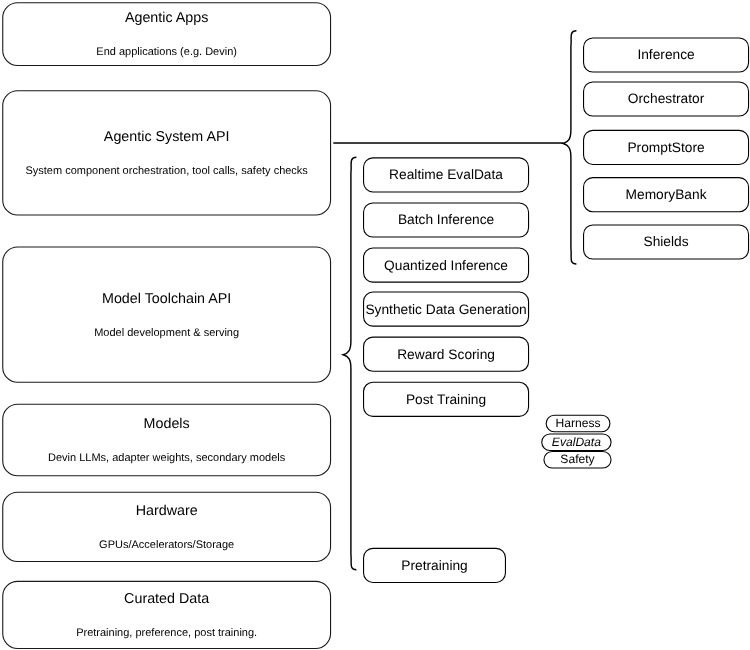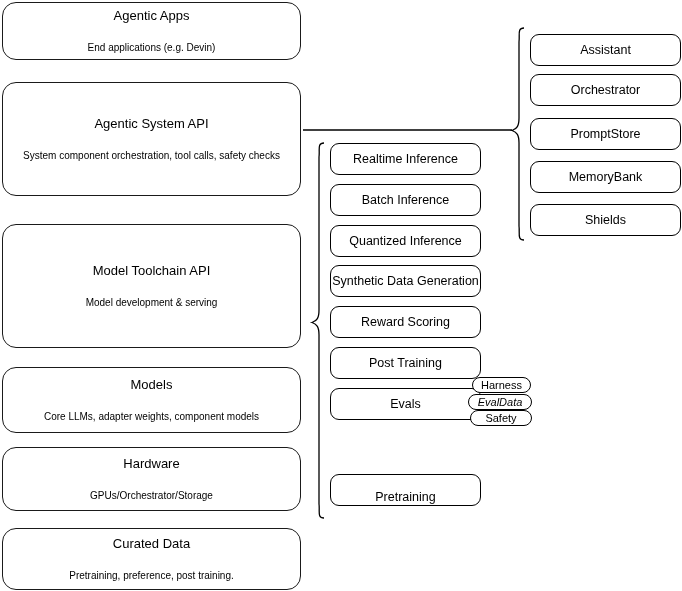--- a/index.html
+++ b/index.html
@@ -73,20 +73,21 @@
     background: #ffffff;
     height: 16px;
     display: flex;
     align-items: center;
     justify-content: center;
     font-size: 11px;
     line-height: 13px;
     color: #000000;
     white-space: nowrap;
     z-index: 5;
+    margin-left: 24px;
   }
 
   
   .connectors {
     position: absolute;
     left: 0;
     top: 0;
     width: 682px;
     height: 591px;
     pointer-events: none;
@@ -134,64 +135,61 @@
     <div class="subtitle">System component orchestration, tool calls, safety checks</div>
   </div>
 
   <div class="box layer-box" style="left:2px; top:224px; width:299px; height:124px;">
     <div class="title">Model Toolchain API</div>
     <div class="subtitle">Model development &amp; serving</div>
   </div>
 
   <div class="box layer-box" style="left:2px; top:367px; width:299px; height:66px;">
     <div class="title">Models</div>
-    <div class="subtitle">Core LLMs, adapter weights, component models</div>
+    <div class="subtitle">Devin LLMs, adapter weights, secondary models</div>
   </div>
 
   <div class="box layer-box" style="left:2px; top:447px; width:299px; height:64px;">
     <div class="title">Hardware</div>
-    <div class="subtitle">GPUs/Orchestrator/Storage</div>
+    <div class="subtitle">GPUs/Accelerators/Storage</div>
   </div>
 
   <div class="box layer-box" style="left:2px; top:528px; width:299px; height:62px;">
     <div class="title">Curated Data</div>
     <div class="subtitle">Pretraining, preference, post training.</div>
   </div>
 
   <div class="box cap-box" style="left:330px; top:143px; width:151px;">
-    <div class="title">Realtime Inference</div>
+    <div class="title">Realtime EvalData</div>
   </div>
   <div class="box cap-box" style="left:330px; top:184px; width:151px;">
     <div class="title">Batch Inference</div>
   </div>
   <div class="box cap-box" style="left:330px; top:225px; width:151px;">
     <div class="title">Quantized Inference</div>
   </div>
   <div class="box cap-box" style="left:330px; top:265px; width:151px;">
     <div class="title">Synthetic Data Generation</div>
   </div>
   <div class="box cap-box" style="left:330px; top:306px; width:151px;">
     <div class="title">Reward Scoring</div>
   </div>
   <div class="box cap-box" style="left:330px; top:347px; width:151px;">
     <div class="title">Post Training</div>
   </div>
-  <div class="box cap-box" style="left:330px; top:388px; width:151px;">
-    <div class="title">Evals</div>
-  </div>
-  <div class="box cap-box" style="left:330px; top:474px; width:151px;justify-content:flex-end;">
+  <div class="box cap-box" style="left:330px; top:498px; width:130px;">
     <div class="title">Pretraining</div>
   </div>
 
   <div class="pill" style="left:472px; top:377px; width:59px;">Harness</div>
   <div class="pill" style="left:468px; top:394px; width:64px;font-style:italic;">EvalData</div>
   <div class="pill" style="left:470px; top:410px; width:62px;">Safety</div>
 
   <div class="box cap-box" style="left:530px; top:34px; width:151px;">
-    <div class="title">Assistant</div>
+    <div class="title">Inference</div>
   </div>
   <div class="box cap-box" style="left:530px; top:74px; width:151px;">
     <div class="title">Orchestrator</div>
   </div>
   <div class="box cap-box" style="left:530px; top:118px; width:151px;">
     <div class="title">PromptStore</div>
   </div>
   <div class="box cap-box" style="left:530px; top:161px; width:151px;">
     <div class="title">MemoryBank</div>
   </div>

